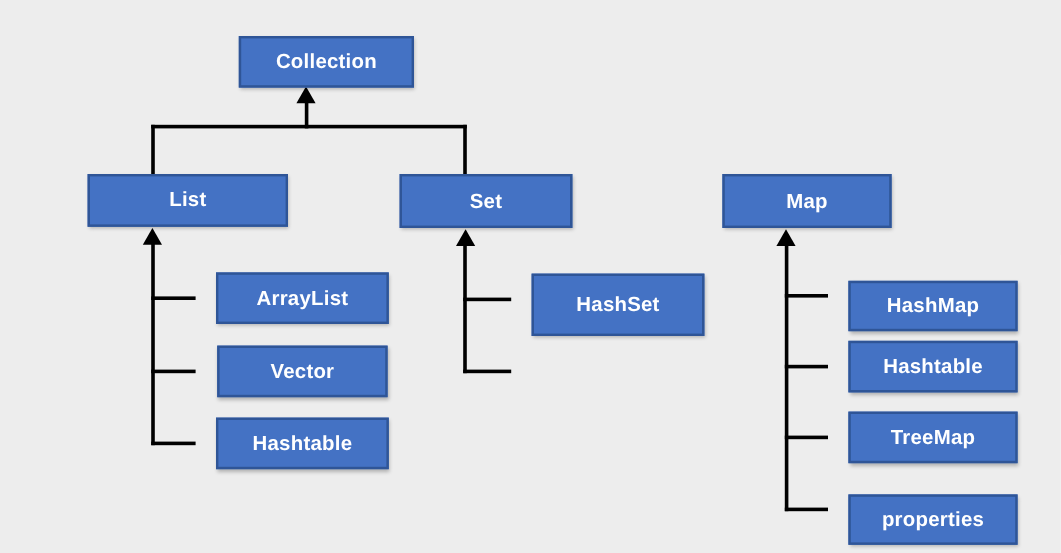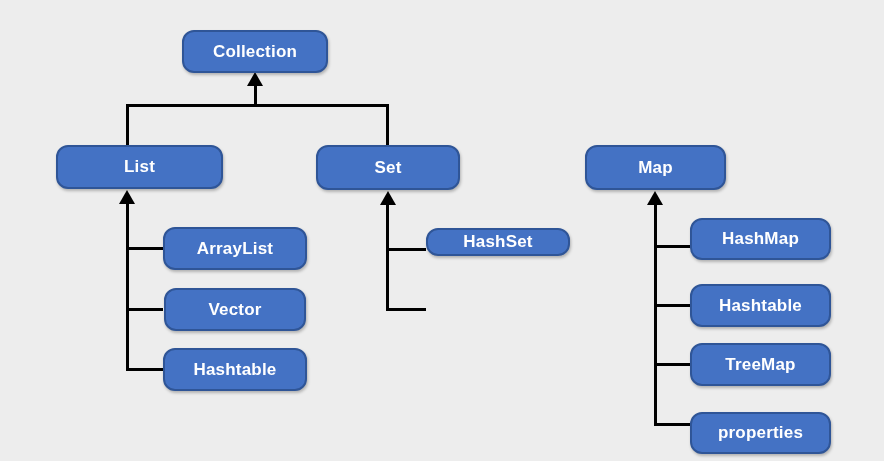--- a/index.html
+++ b/index.html
@@ -11,30 +11,31 @@
     position:relative;
     width:884px;
     height:461px;
     background:var(--bg,#ededed);
     overflow:hidden;
   }
   .box{
     position:absolute;
     background:var(--box-fill,#4472c4);
     border:2px solid var(--box-border,#2f5597);
-    border-radius:12px;
+    border-radius:0;
     box-sizing:border-box;
     color:var(--text,#ffffff);
     font-weight:700;
     font-size:17px;
     display:flex;
     align-items:center;
     justify-content:center;
     box-shadow:1px 2px 3px rgba(0,0,0,0.25);
     letter-spacing:0.2px;
+    margin-left:17px;
   }
   .line{
     position:absolute;
     background:var(--line,#000000);
   }
   .arrow-up{
     position:absolute;
     width:0;height:0;
     border-left:8px solid transparent;
     border-right:8px solid transparent;
@@ -77,24 +78,24 @@
   <div class="box" style="left:316px;top:145px;width:144px;height:45px">Set</div>
 
   <div class="box" style="left:585px;top:145px;width:141px;height:45px">Map</div>
 
   <div class="box" style="left:163px;top:227px;width:144px;height:43px">ArrayList</div>
 
   <div class="box" style="left:164px;top:288px;width:142px;height:43px">Vector</div>
 
   <div class="box" style="left:163px;top:348px;width:144px;height:43px">Hashtable</div>
 
-  <div class="box" style="left:426px;top:228px;width:144px;height:28px">HashSet</div>
+  <div class="box" style="left:426px;top:228px;width:144px;height:52px">HashSet</div>
 
 
-  <div class="box" style="left:690px;top:218px;width:141px;height:42px">HashMap</div>
+  <div class="box" style="left:690px;top:234px;width:141px;height:42px">HashMap</div>
 
   <div class="box" style="left:690px;top:284px;width:141px;height:43px">Hashtable</div>
 
   <div class="box" style="left:690px;top:343px;width:141px;height:43px">TreeMap</div>
 
   <div class="box" style="left:690px;top:412px;width:141px;height:42px">properties</div>
 
 </div>
 
 </body></html>

